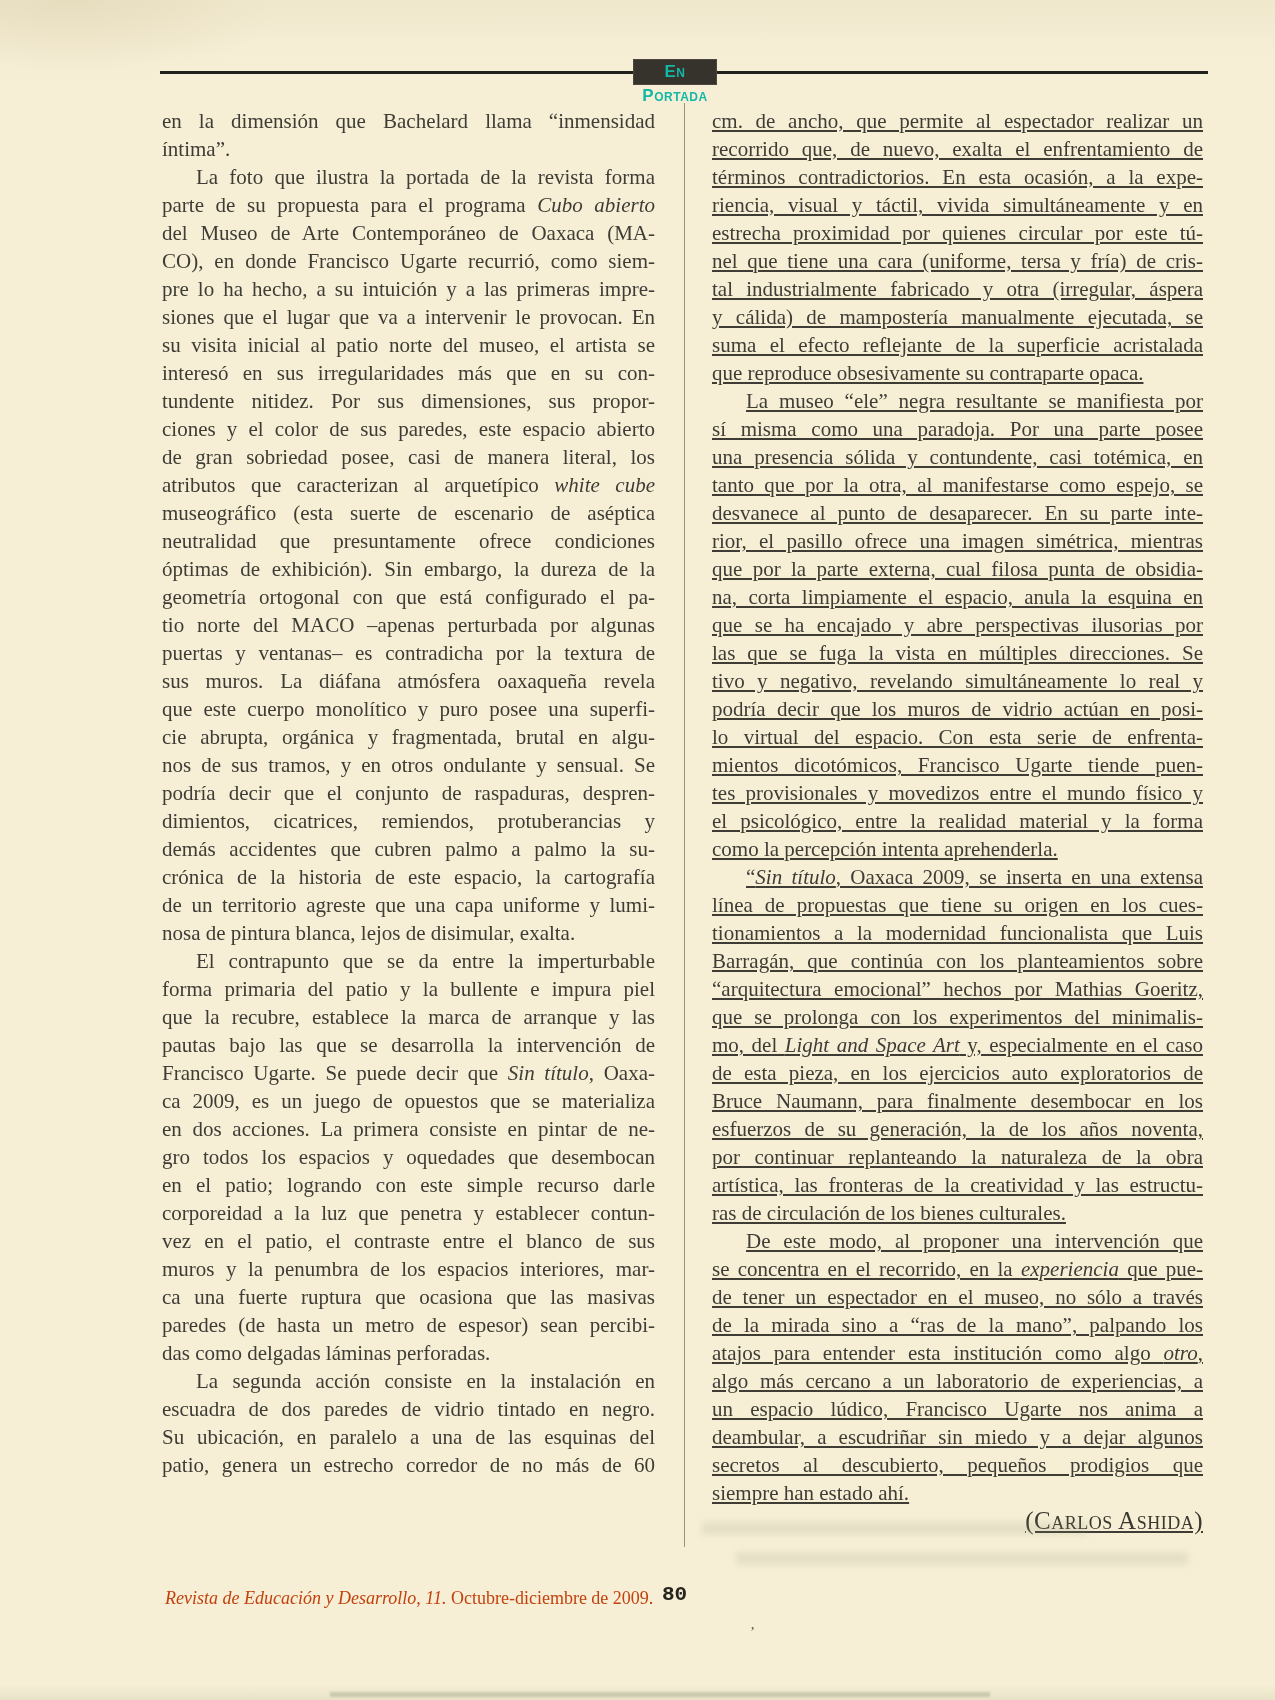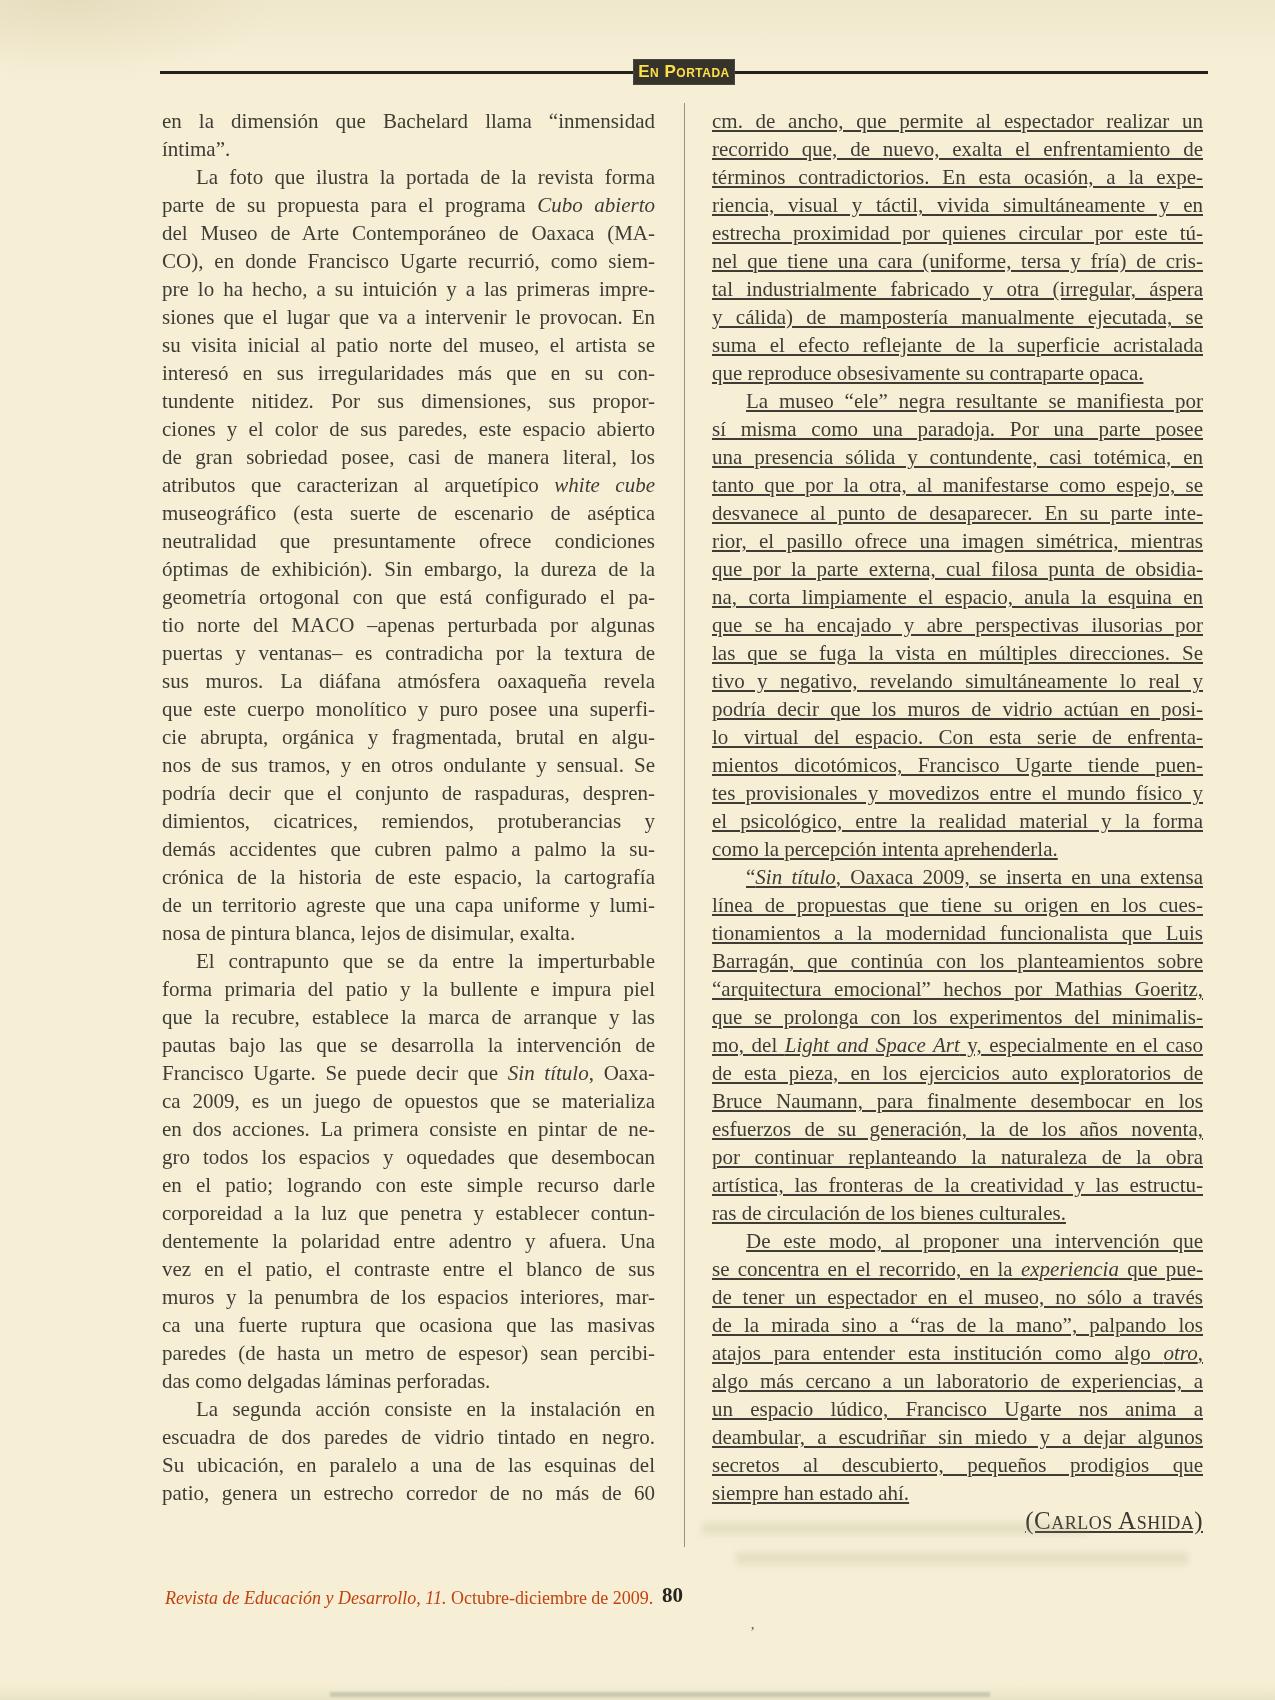--- a/index.html
+++ b/index.html
@@ -10,25 +10,25 @@
       radial-gradient(300px 120px at 70px 0px, rgba(196,175,135,.22), rgba(196,175,135,0) 70%),
       linear-gradient(180deg, rgba(215,204,168,.20), rgba(215,204,168,0) 60px),
       linear-gradient(0deg, rgba(196,196,160,.28), rgba(196,196,160,0) 16px);
     font-family:"Liberation Serif", serif;
   }
   .header-rule{
     position:absolute;left:160px;top:71px;width:1048px;height:3px;
     background:#23211c;
   }
   .banner{
-    position:absolute;left:633px;top:59px;width:102px;height:26px;
+    position:absolute;left:633px;top:59px;width:84px;height:26px;
     background:#35332b;border:1px solid #4a473e;box-sizing:border-box;
     text-align:center;line-height:24px;
     font-family:"Liberation Sans", sans-serif;font-weight:bold;
-    font-variant:small-caps;font-size:17px;letter-spacing:.5px;color:#fde047;
+    font-variant:small-caps;font-size:17px;letter-spacing:.5px;color:#14b8a6;
   }
   .col{
     position:absolute;top:107px;color:#3e3c35;font-size:21px;
   }
   .col-left{left:162px;width:493px;}
   .col-right{left:712px;width:491px;text-decoration:underline;}
   .line{
     height:28px;line-height:28px;overflow:hidden;
     text-align:justify;text-align-last:justify;
   }
@@ -43,21 +43,21 @@
     height:28px;line-height:28px;text-align:right;
     font-variant:small-caps;letter-spacing:.5px;font-size:25px;color:#3a382f;
   }
   .footer-line{
     position:absolute;left:165px;top:1588px;font-size:18px;color:#c2410c;
     white-space:nowrap;
   }
   .footer-journal{font-style:italic;}
   .page-number{
     position:absolute;left:662px;top:1583px;
-    font-family:Liberation Serif, serif;font-weight:bold;
+    font-family:Liberation Mono, monospace;font-weight:bold;
     font-size:21px;color:#26241f;
   }
   .ghost-bar{position:absolute;background:rgba(150,152,118,.17);filter:blur(3px);}
   .ghost-1{left:702px;top:1522px;width:386px;height:13px;}
   .ghost-2{left:736px;top:1552px;width:452px;height:13px;}
   .bleed-strip{
     position:absolute;left:330px;top:1692px;width:660px;height:5px;
     background:rgba(148,158,128,.40);filter:blur(1px);
   }
   .stray-mark{
@@ -105,21 +105,20 @@
       <div class="line indent">El contrapunto que se da entre la imperturbable</div>
       <div class="line">forma primaria del patio y la bullente e impura piel</div>
       <div class="line">que la recubre, establece la marca de arranque y las</div>
       <div class="line">pautas bajo las que se desarrolla la intervención de</div>
       <div class="line">Francisco Ugarte. Se puede decir que <i>Sin título</i>, Oaxa-</div>
       <div class="line">ca 2009, es un juego de opuestos que se materializa</div>
       <div class="line">en dos acciones. La primera consiste en pintar de ne-</div>
       <div class="line">gro todos los espacios y oquedades que desembocan</div>
       <div class="line">en el patio; logrando con este simple recurso darle</div>
       <div class="line">corporeidad a la luz que penetra y establecer contun-</div>
-      <div class="line">dentemente la polaridad entre adentro y afuera. Una</div>
       <div class="line">vez en el patio, el contraste entre el blanco de sus</div>
       <div class="line">muros y la penumbra de los espacios interiores, mar-</div>
       <div class="line">ca una fuerte ruptura que ocasiona que las masivas</div>
       <div class="line">paredes (de hasta un metro de espesor) sean percibi-</div>
       <div class="line last">das como delgadas láminas perforadas.</div>
       <div class="line indent">La segunda acción consiste en la instalación en</div>
       <div class="line">escuadra de dos paredes de vidrio tintado en negro.</div>
       <div class="line">Su ubicación, en paralelo a una de las esquinas del</div>
       <div class="line">patio, genera un estrecho corredor de no más de 60</div>
     </div>

